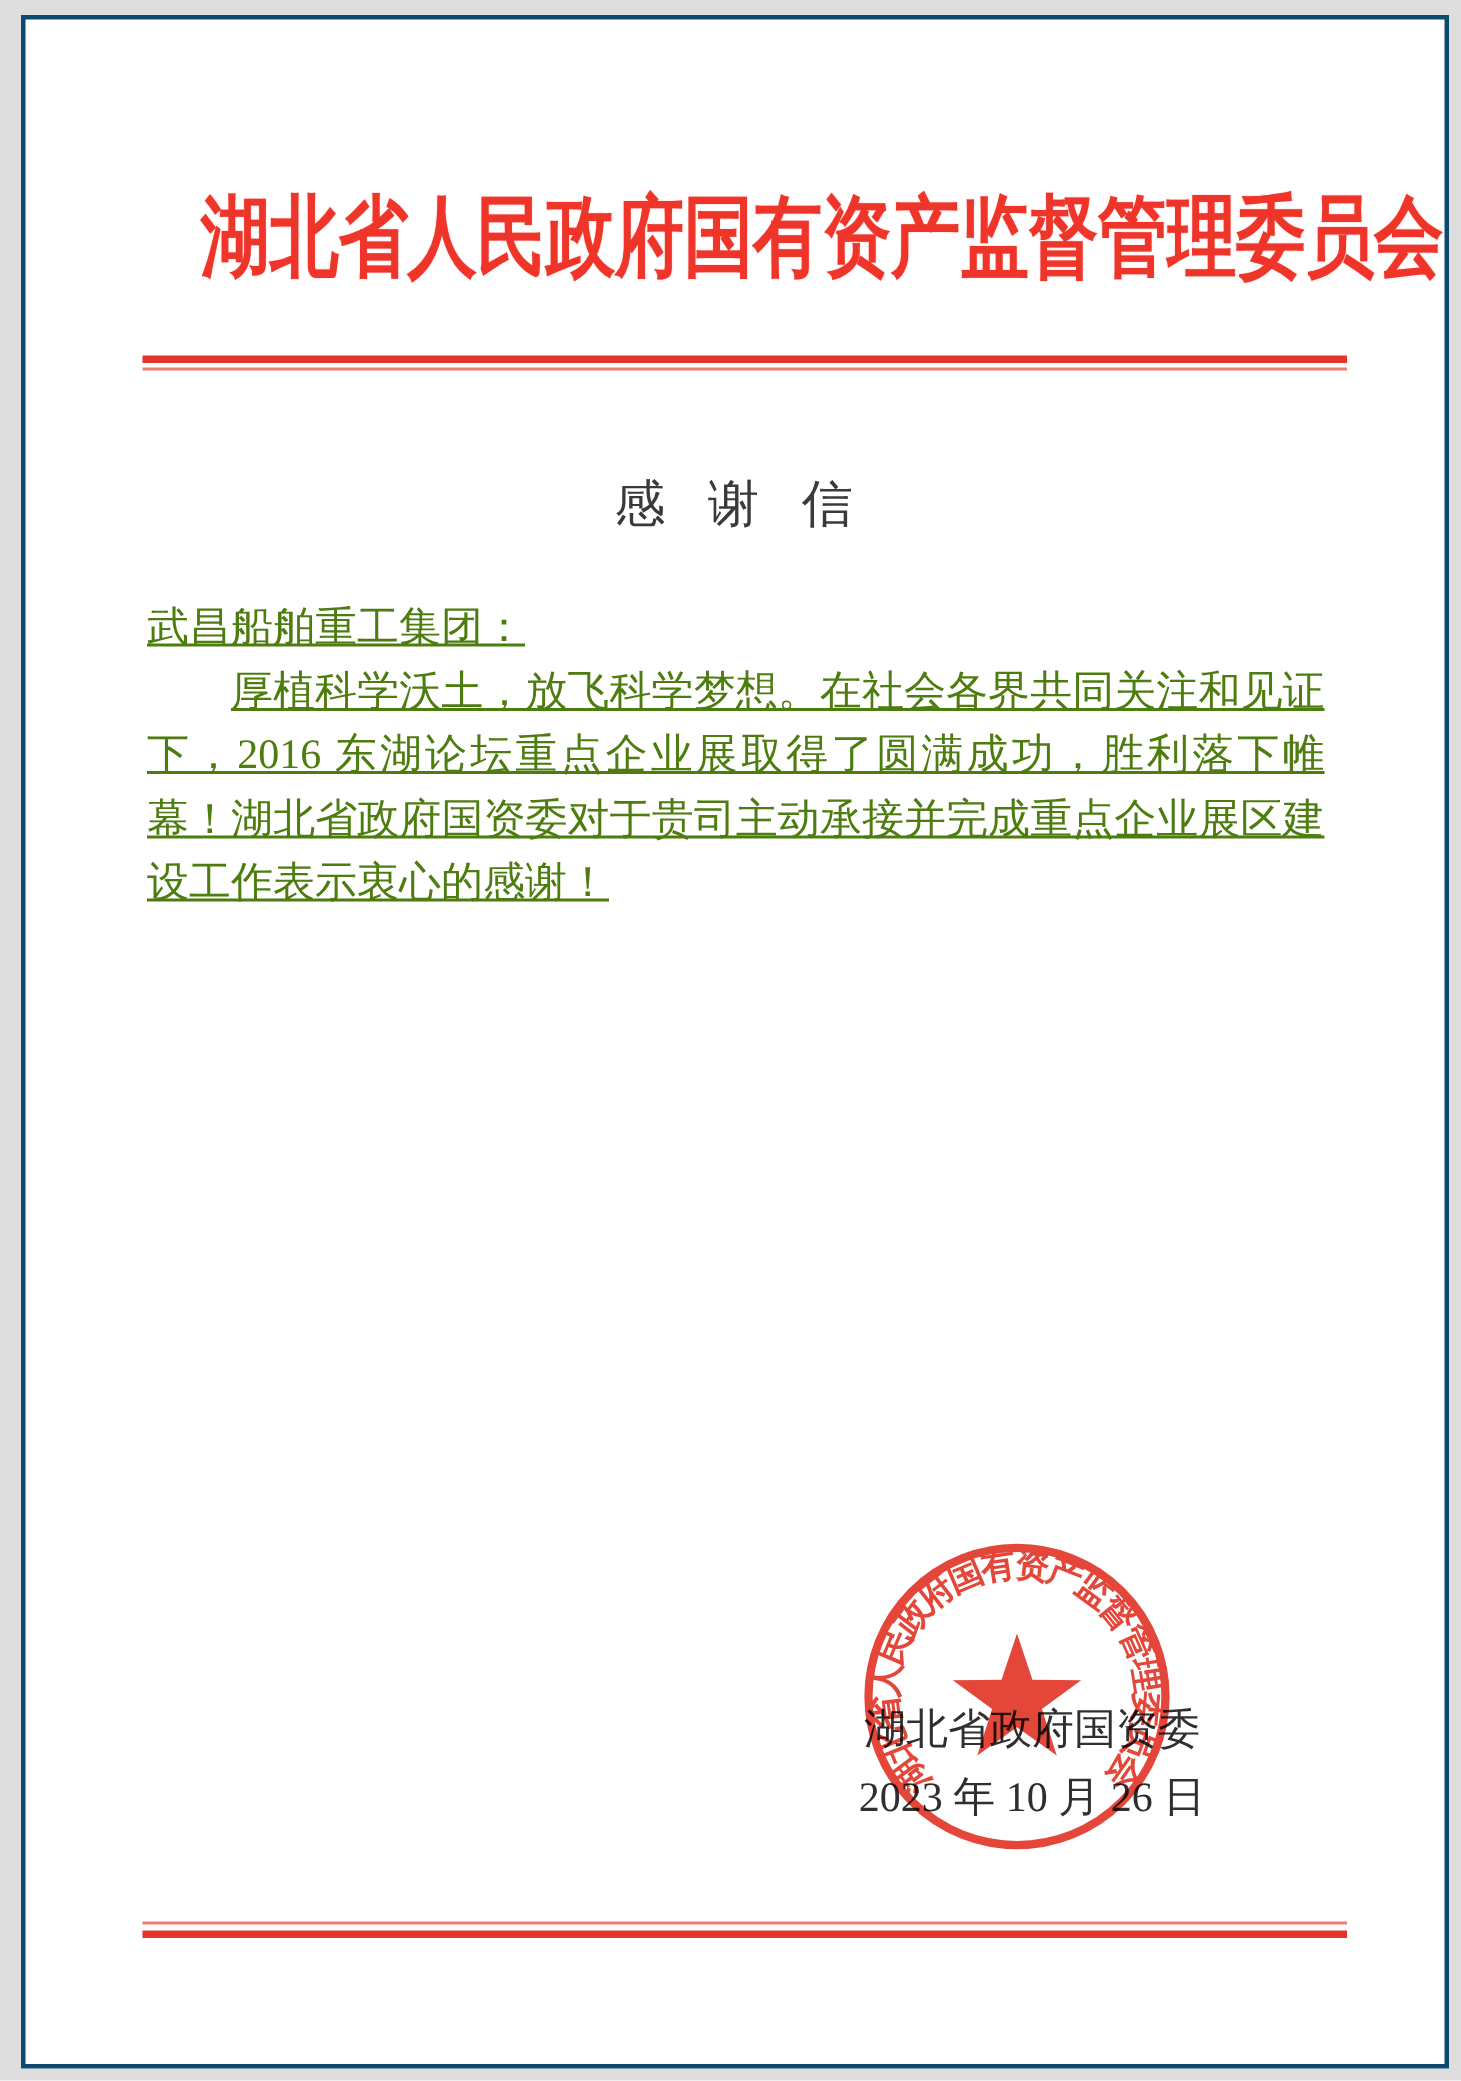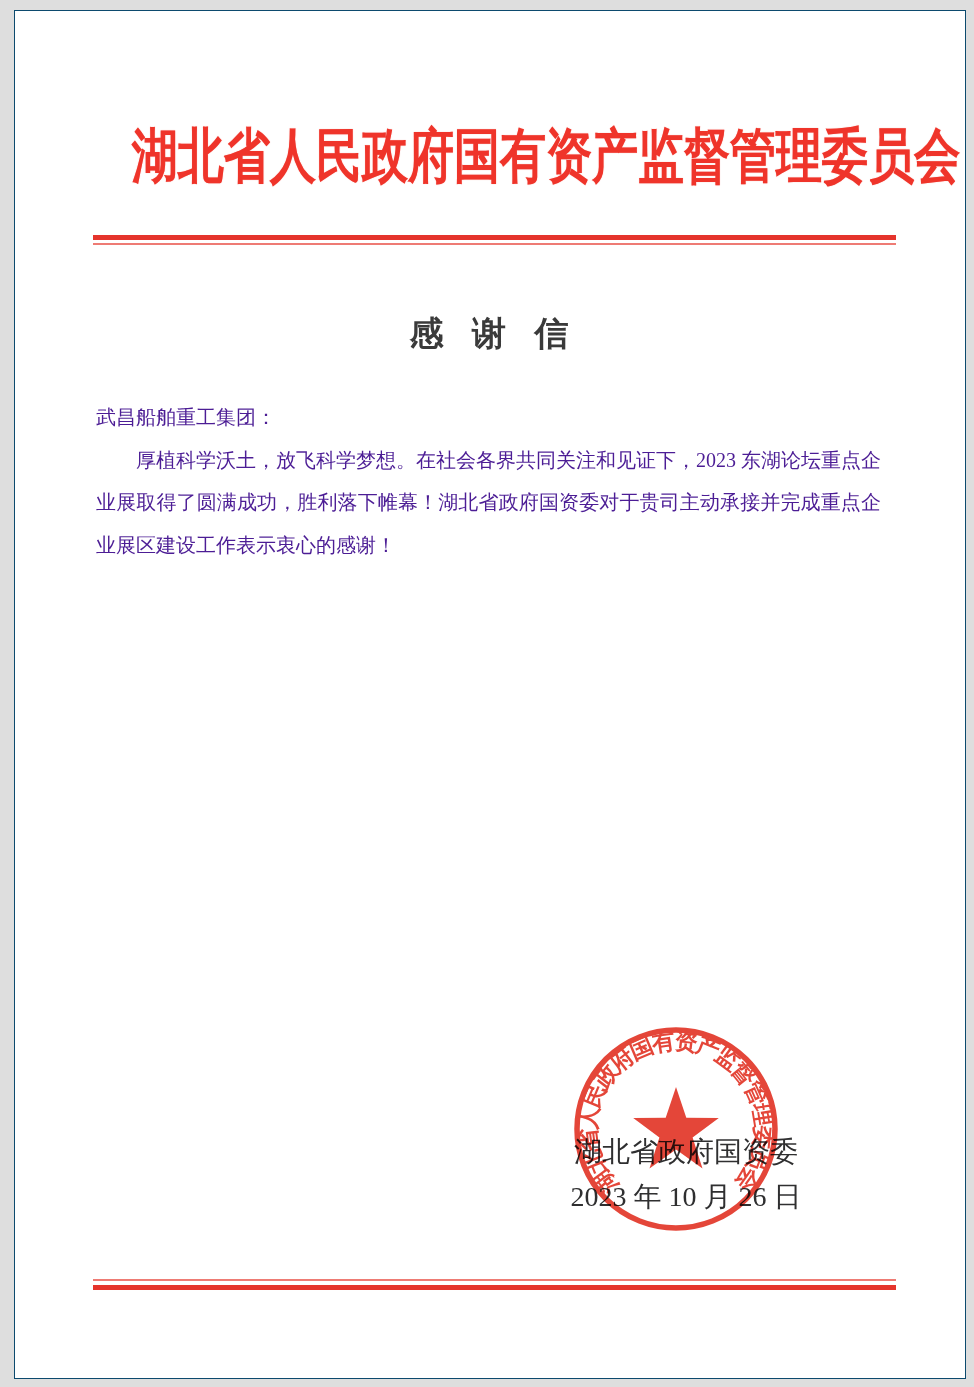--- a/index.html
+++ b/index.html
@@ -8,21 +8,21 @@
     background: #dedede;
     position: relative;
     font-family: "Liberation Serif", "DejaVu Serif", serif;
     overflow: hidden;
   }
   .page {
     position: absolute;
     top: 10px; left: 14px;
     width: 952px; height: 1369px;
     background: #ffffff;
-    border: 1px solid #0c4a6e;
+    border: 3px solid #0c4a6e;
     box-sizing: border-box;
   }
 
   
   .letterhead {
     position: absolute;
     top: 112px; left: 0; right: 0;
     text-align: center;
     white-space: nowrap;
   }
@@ -47,35 +47,36 @@
   .header-rules .rule.thick { margin-bottom: 3px; }
   .footer-rules .rule.thin  { margin-bottom: 4px; }
 
   
   .doc-title {
     position: absolute;
     top: 300px; left: 0; right: 0;
     margin: 0;
     text-align: center;
     font-size: 34px;
-    font-weight: bold;
+    font-weight: normal;
     color: #3a3a3a;
     word-spacing: 16px;
     letter-spacing: 2px;
   }
 
   
   .body {
     position: absolute;
     top: 385px; left: 81px;
     width: 785px;
-    font-size: 20px;
+    font-size: 28px;
     line-height: 42.5px;
-    color: #4c1d95;
+    color: #4d7c0f;
     text-align: justify;
+    text-decoration: underline;
   }
   .body p { margin: 0; }
   .para { text-indent: 2em; }
 
   
   .sign-block {
     position: absolute;
     top: 1118px; left: 536px;
     width: 270px;
     text-align: center;
@@ -108,21 +109,21 @@
 
   <div class="rules header-rules">
     <div class="rule thick"></div>
     <div class="rule thin"></div>
   </div>
 
   <h1 class="doc-title">感 谢 信</h1>
 
   <section class="body">
     <p class="salutation">武昌船舶重工集团：</p>
-    <p class="para">厚植科学沃土，放飞科学梦想。在社会各界共同关注和见证下，2023 东湖论坛重点企业展取得了圆满成功，胜利落下帷幕！湖北省政府国资委对于贵司主动承接并完成重点企业展区建设工作表示衷心的感谢！</p>
+    <p class="para">厚植科学沃土，放飞科学梦想。在社会各界共同关注和见证下，2016 东湖论坛重点企业展取得了圆满成功，胜利落下帷幕！湖北省政府国资委对于贵司主动承接并完成重点企业展区建设工作表示衷心的感谢！</p>
   </section>
 
   <div class="sign-block">
     <div class="sign-name">湖北省政府国资委</div>
     <div class="sign-date">2023 年 10 月 26 日</div>
   </div>
 
   <svg class="seal" viewBox="0 0 210 210" width="210" height="210" xmlns="http://www.w3.org/2000/svg">
     <circle class="seal-ring" cx="105" cy="105" r="99"></circle>
     <path id="sealTextArc" d="M 48.4,161.6 A 80,80 0 1,1 161.6,161.6" fill="none"></path>

